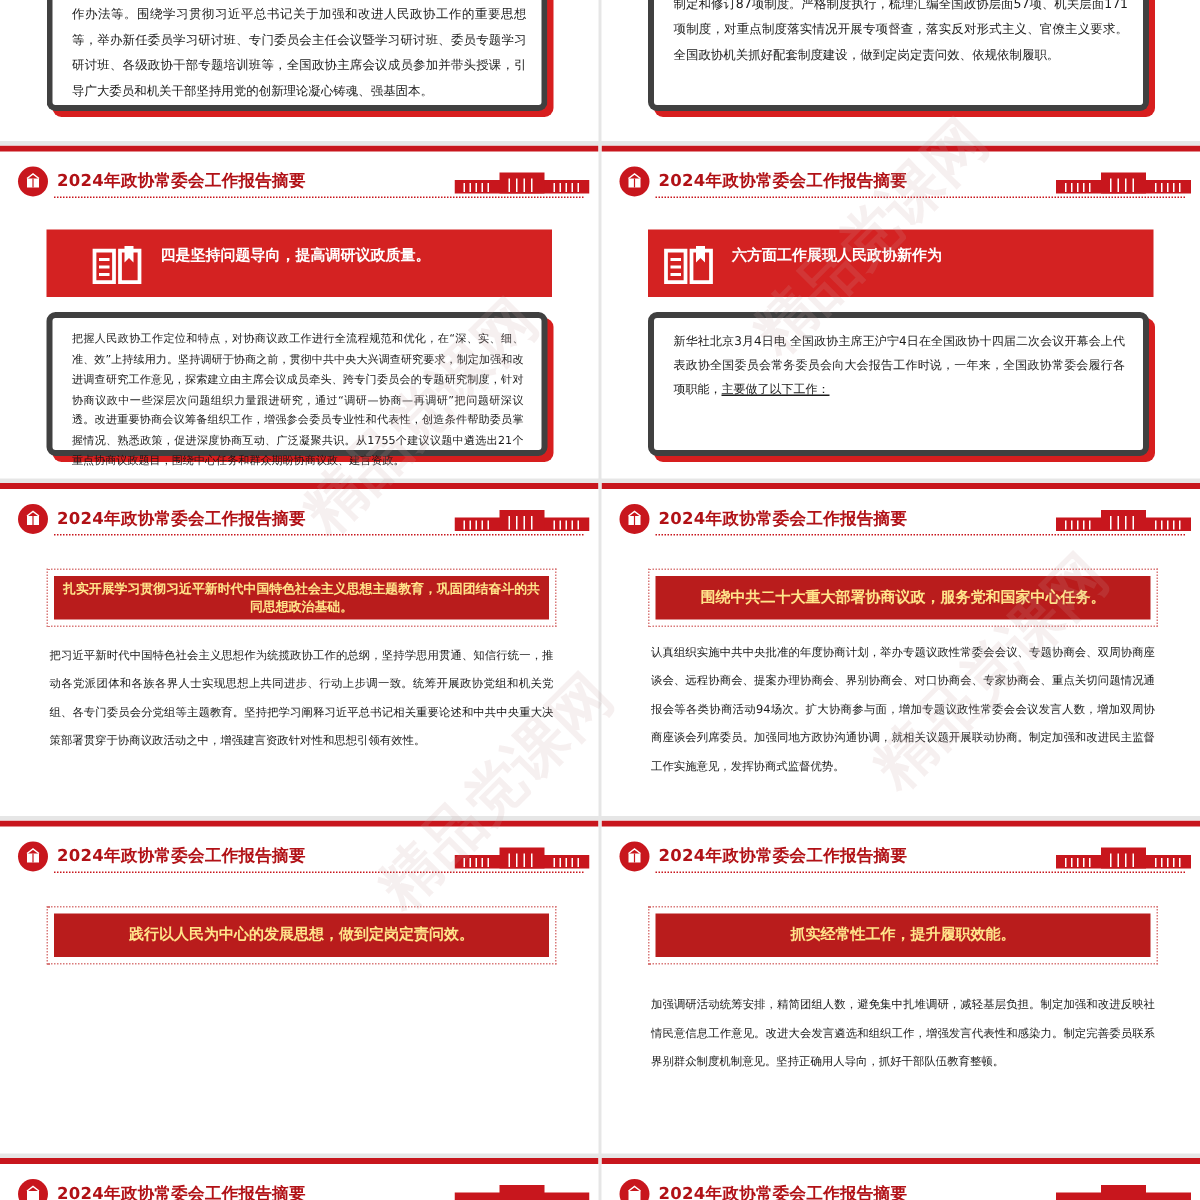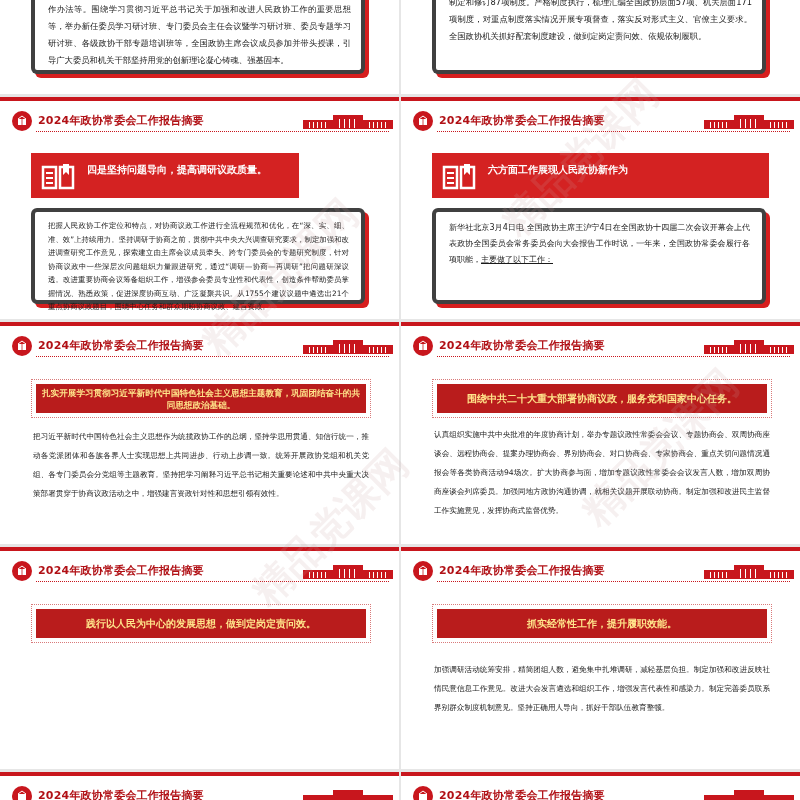--- a/index.html
+++ b/index.html
@@ -95,21 +95,21 @@
           <rect x="46" y="7" width="1" height="9"></rect>
           <rect x="51" y="7" width="1" height="9"></rect>
           <rect x="66" y="10" width="1" height="6"></rect>
           <rect x="70" y="10" width="1" height="6"></rect>
           <rect x="74" y="10" width="1" height="6"></rect>
           <rect x="78" y="10" width="1" height="6"></rect>
           <rect x="82" y="10" width="1" height="6"></rect>
         </g>
     </svg>
   </div>
-  <div class="banner" style="left:31px; top:56px; width:268px; height:45px;">
+  <div class="banner" style="left:31px; top:56px; width:337px; height:45px;padding-left:20px;">
     <svg class="book" viewBox="0 0 34 30">
         <path d="M2 6 H15 V27 H2 Z M19 6 H32 V27 H19 Z" fill="none" stroke="#fff" stroke-width="2.5"></path>
         <path d="M22 3 V14 L25 11 L28 14 V3 Z" fill="#fff"></path>
         <line x1="5" y1="12" x2="12" y2="12" stroke="#fff" stroke-width="2"></line>
         <line x1="5" y1="17" x2="12" y2="17" stroke="#fff" stroke-width="2"></line>
         <line x1="5" y1="22" x2="12" y2="22" stroke="#fff" stroke-width="2"></line>
       </svg>
     <span class="btxt" style="margin-top:-12px;">四是坚持问题导向，提高调研议政质量。</span>
   </div>
   <div class="card" style="left:31px; top:111px; width:334px; height:96px; padding:7px 12px 0 13px;">

